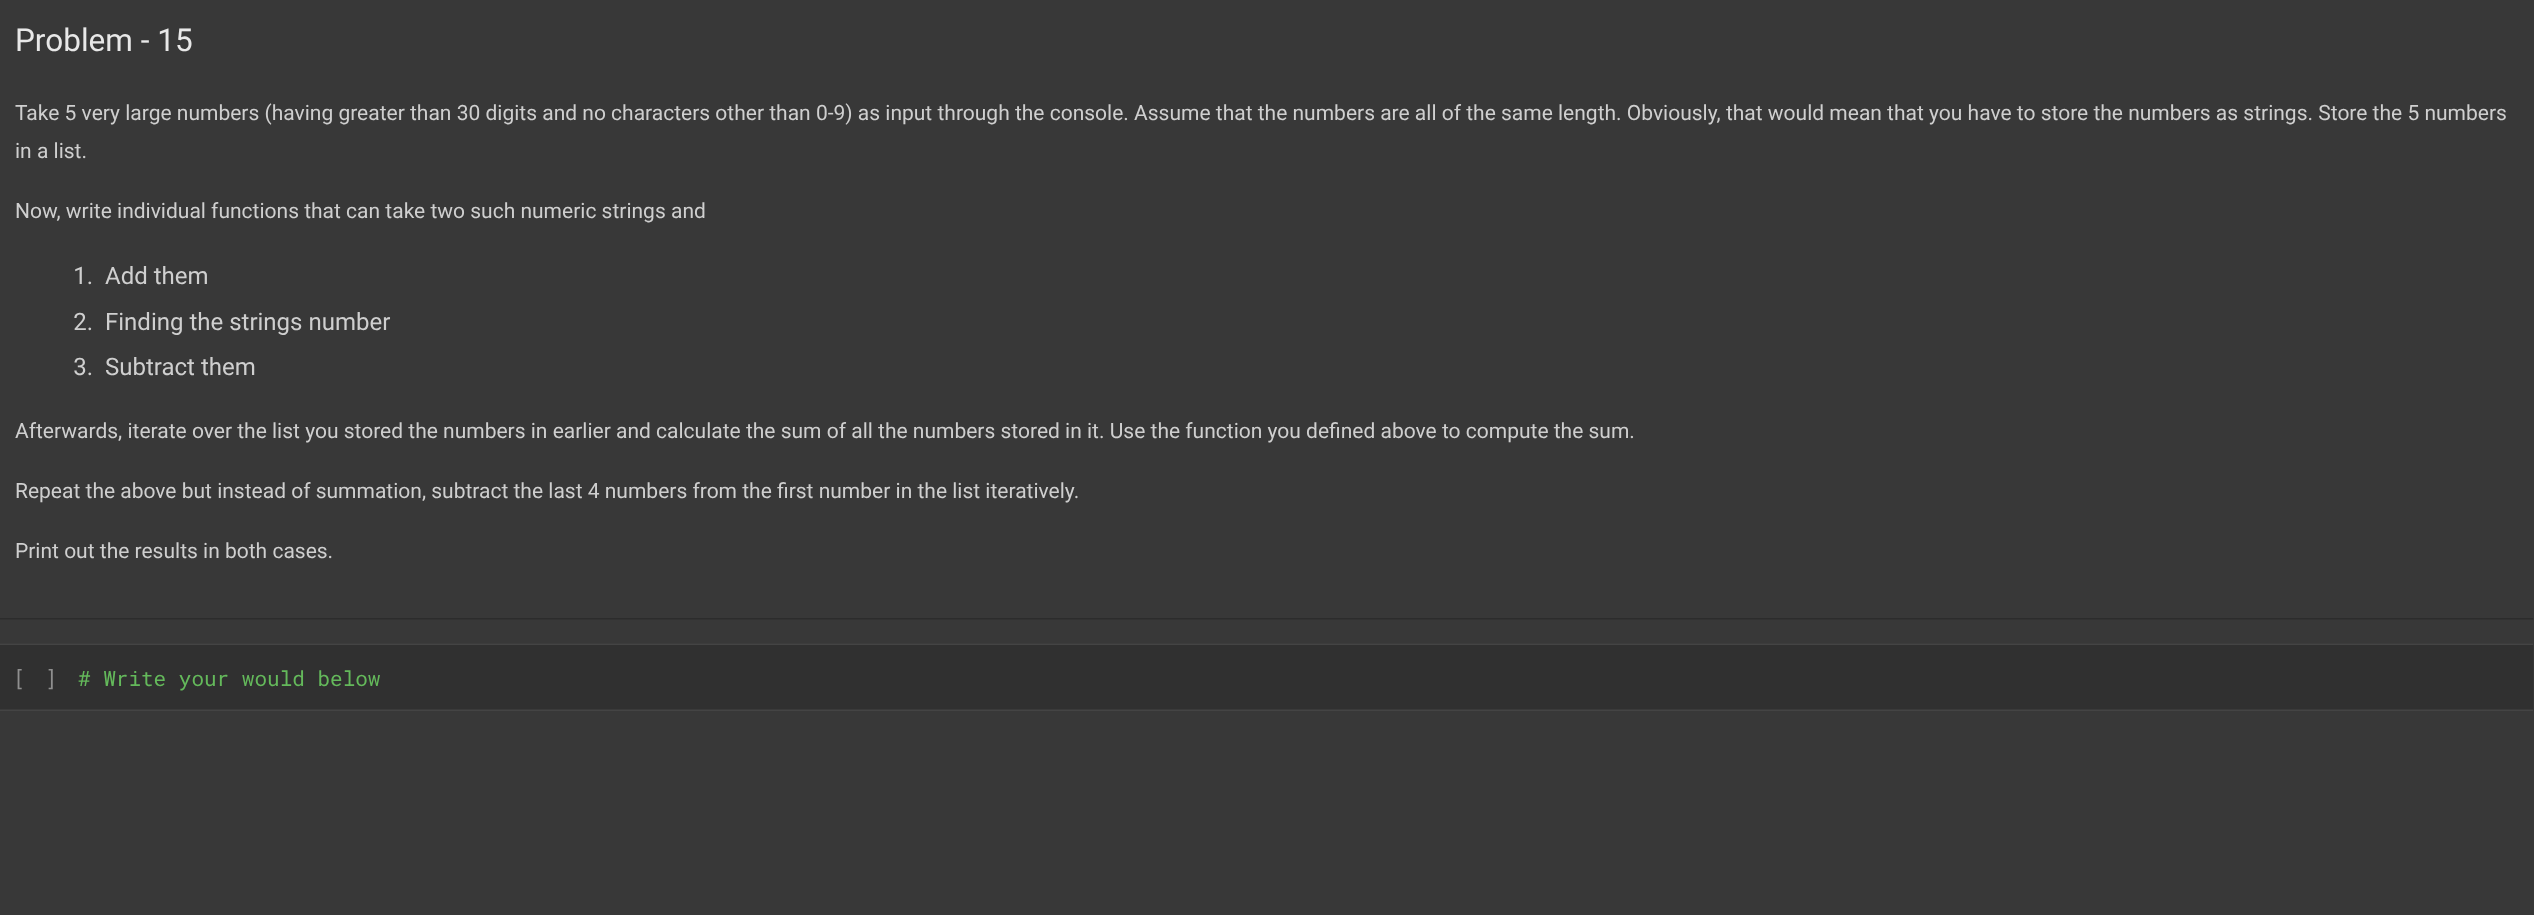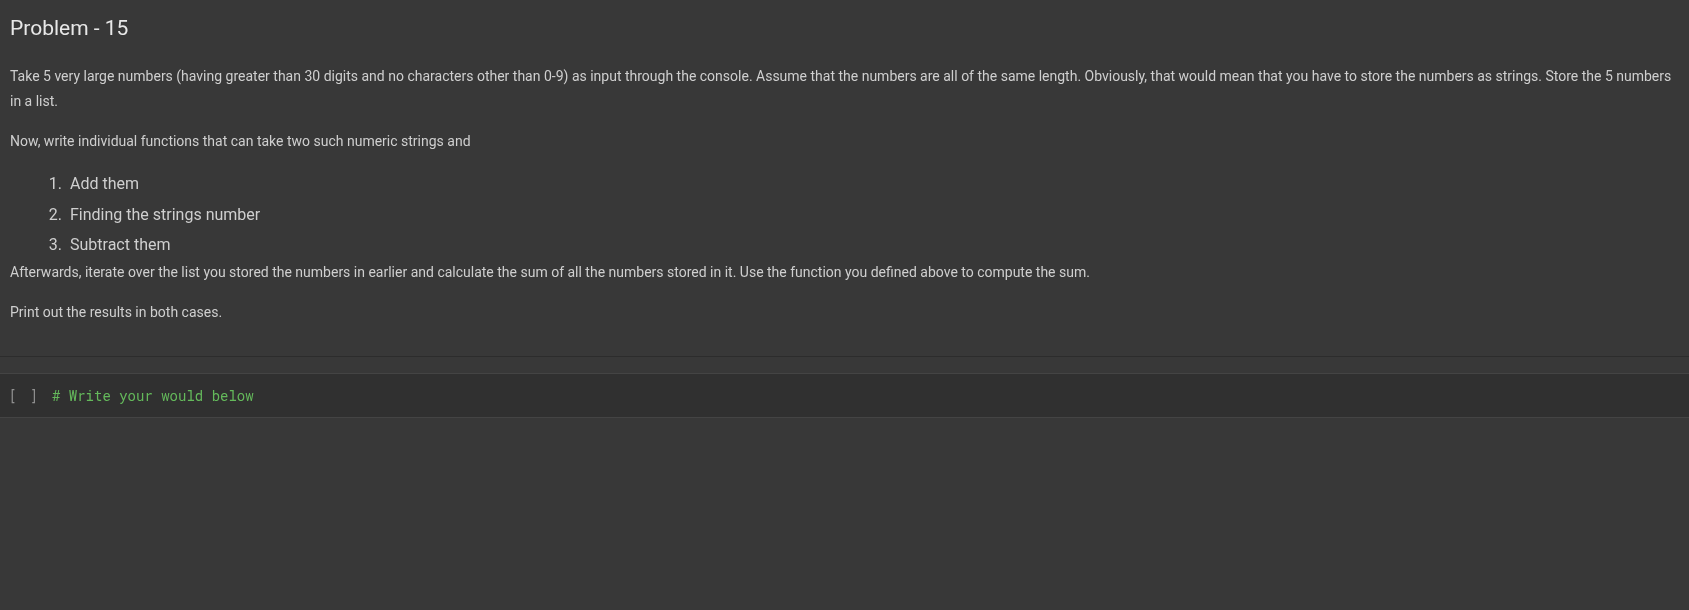--- a/index.html
+++ b/index.html
@@ -27,20 +27,21 @@
     margin-top: 4px;
   }
   .text-cell p {
     font-size: 14px;
     color: #cfcfcf;
     margin-bottom: 14px;
     line-height: 1.85;
   }
   .text-cell ol {
     margin-left: 56px;
+    margin-bottom: 16px;
   }
   .text-cell ol li {
     font-size: 16px;
     color: #cfcfcf;
     line-height: 1.9;
     padding-left: 4px;
   }
   .code-cell {
     display: flex;
     align-items: flex-start;
@@ -78,19 +79,20 @@
 <div class="text-cell">
   <h3>Problem - 15</h3>
   <p>Take 5 very large numbers (having greater than 30 digits and no characters other than 0-9) as input through the console. Assume that the numbers are all of the same length. Obviously, that would mean that you have to store the numbers as strings. Store the 5 numbers in a list.</p>
   <p>Now, write individual functions that can take two such numeric strings and</p>
   <ol>
     <li>Add them</li>
     <li>Finding the strings number</li>
     <li>Subtract them</li>
   </ol>
   <p>Afterwards, iterate over the list you stored the numbers in earlier and calculate the sum of all the numbers stored in it. Use the function you defined above to compute the sum.</p>
+  <p>Repeat the above but instead of summation, subtract the last 4 numbers from the first number in the list iteratively.</p>
   <p>Print out the results in both cases.</p>
 </div>
 
 <div class="code-cell">
   <div class="exec-count">[ ]</div>
   <div class="code-content"><span class="tok-comment"># Write your would below</span></div>
 </div>
 
 </body></html>

